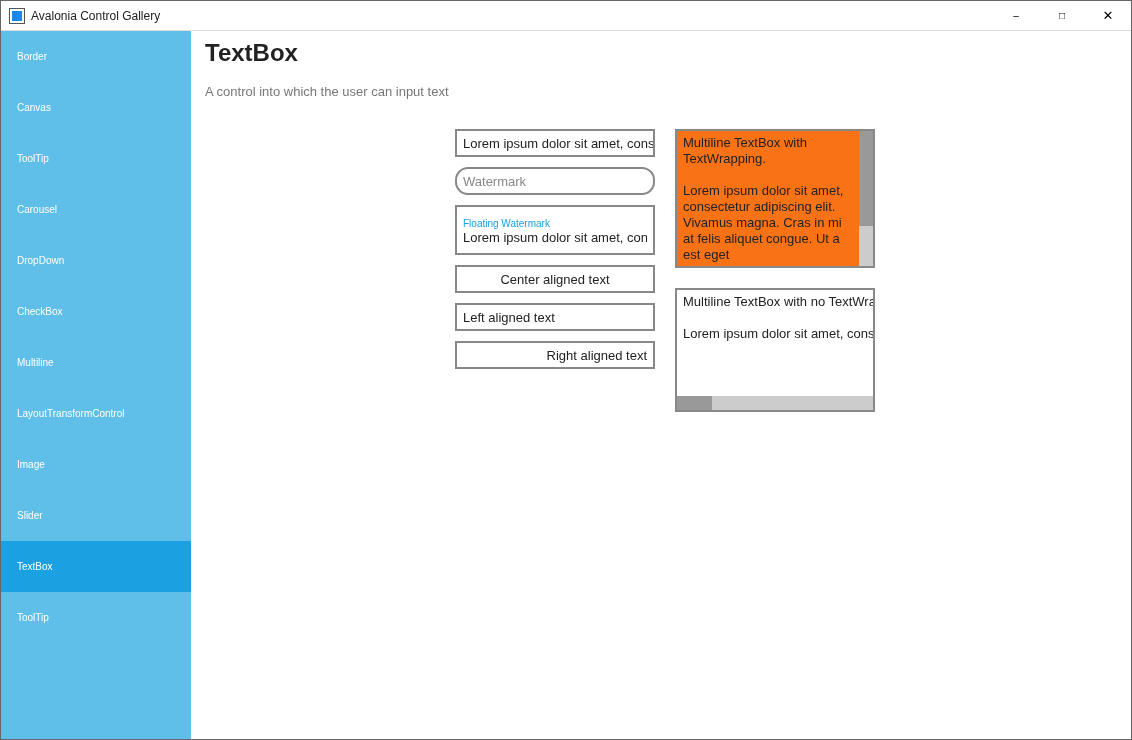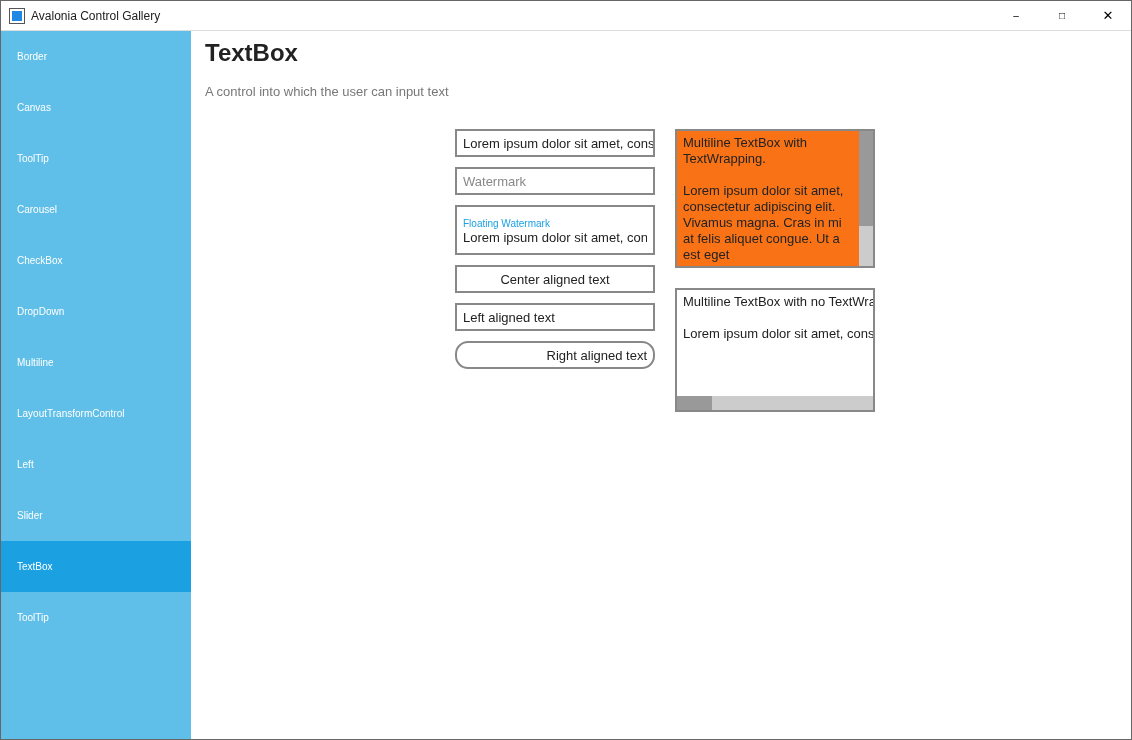--- a/index.html
+++ b/index.html
@@ -16,26 +16,26 @@
   .sidebar { width: 190px; background: #5fbfe9; color: #fff; overflow-y: auto; }
   .sidebar-item { height: 51px; display: flex; align-items: center; padding-left: 16px; font-size: 10px; cursor: pointer; }
   .sidebar-item.selected { background: #1ba1e2; }
   .main { flex: 1; padding: 8px 14px; overflow: auto; }
   .page-title { font-size: 24px; font-weight: 600; color: #222; }
   .page-sub { font-size: 13px; color: #777; margin-top: 17px; }
   .demo-area { margin-top: 30px; display: flex; gap: 20px; }
   .col { display: flex; flex-direction: column; gap: 10px; }
   .col-left { width: 200px; margin-left: 250px; }
   .tb { border: 2px solid #888; height: 28px; padding: 0 6px; font-size: 13px; color: #222; display: flex; align-items: center; overflow: hidden; white-space: nowrap; background: #fff; }
-  .tb.placeholder { color: #888; }
+  .tb.placeholder { color: #888; border-radius: 13px; }
   .tb-float { border: 2px solid #888; height: 50px; padding: 2px 6px 0 6px; background:#fff; display:flex; flex-direction:column; justify-content:center; overflow:hidden; }
   .tb-float .float-label { font-size: 10px; color: #1ba1e2; line-height: 12px; }
   .tb-float .float-val { font-size: 13px; color:#222; white-space:nowrap; overflow:hidden; }
   .tb.center { justify-content: center; }
-  .tb.right { justify-content: flex-end; border-radius: 13px; }
+  .tb.right { justify-content: flex-end; }
   .col-right { width: 200px; }
   .mtb { border: 2px solid #888; width: 200px; height: 139px; font-size: 13px; color:#222; background:#f97316; position:relative; display:flex; }
   .mtb .content { flex:1; padding:4px 6px; overflow:hidden; line-height:16px; }
   .mtb .vscroll { width:14px; background:#ccc; position:relative; }
   .mtb .vscroll .thumb { position:absolute; left:0; right:0; top:0; height:70%; background:#999; }
   .mtb2 { border: 2px solid #888; width: 200px; height: 124px; font-size:13px; color:#222; background:#fff; position:relative; display:flex; flex-direction:column; margin-top:10px;}
   .mtb2 .content { flex:1; padding:4px 6px; overflow:hidden; white-space:nowrap; line-height:16px;}
   .mtb2 .hscroll { height:14px; background:#ccc; position:relative; }
   .mtb2 .hscroll .thumb { position:absolute; top:0; bottom:0; left:0; width:18%; background:#999; }
 </style>
@@ -50,25 +50,25 @@
     <div class="winbtn">‒</div>
     <div class="winbtn">□</div>
     <div class="winbtn close">✕</div>
   </div>
   <div class="body">
     <div class="sidebar" id="sidebar">
         <div class="sidebar-item">Border</div>
         <div class="sidebar-item">Canvas</div>
         <div class="sidebar-item">ToolTip</div>
         <div class="sidebar-item">Carousel</div>
+        <div class="sidebar-item">DropDown</div>
         <div class="sidebar-item">CheckBox</div>
-        <div class="sidebar-item">DropDown</div>
         <div class="sidebar-item">Multiline</div>
         <div class="sidebar-item">LayoutTransformControl</div>
-        <div class="sidebar-item">Left</div>
+        <div class="sidebar-item">Image</div>
         <div class="sidebar-item">Slider</div>
         <div class="sidebar-item selected">TextBox</div>
         <div class="sidebar-item">ToolTip</div>
       </div>
     <div class="main">
       <div class="page-title">TextBox</div>
       <div class="page-sub">A control into which the user can input text</div>
 
       <div class="demo-area">
         <div class="col col-left">

